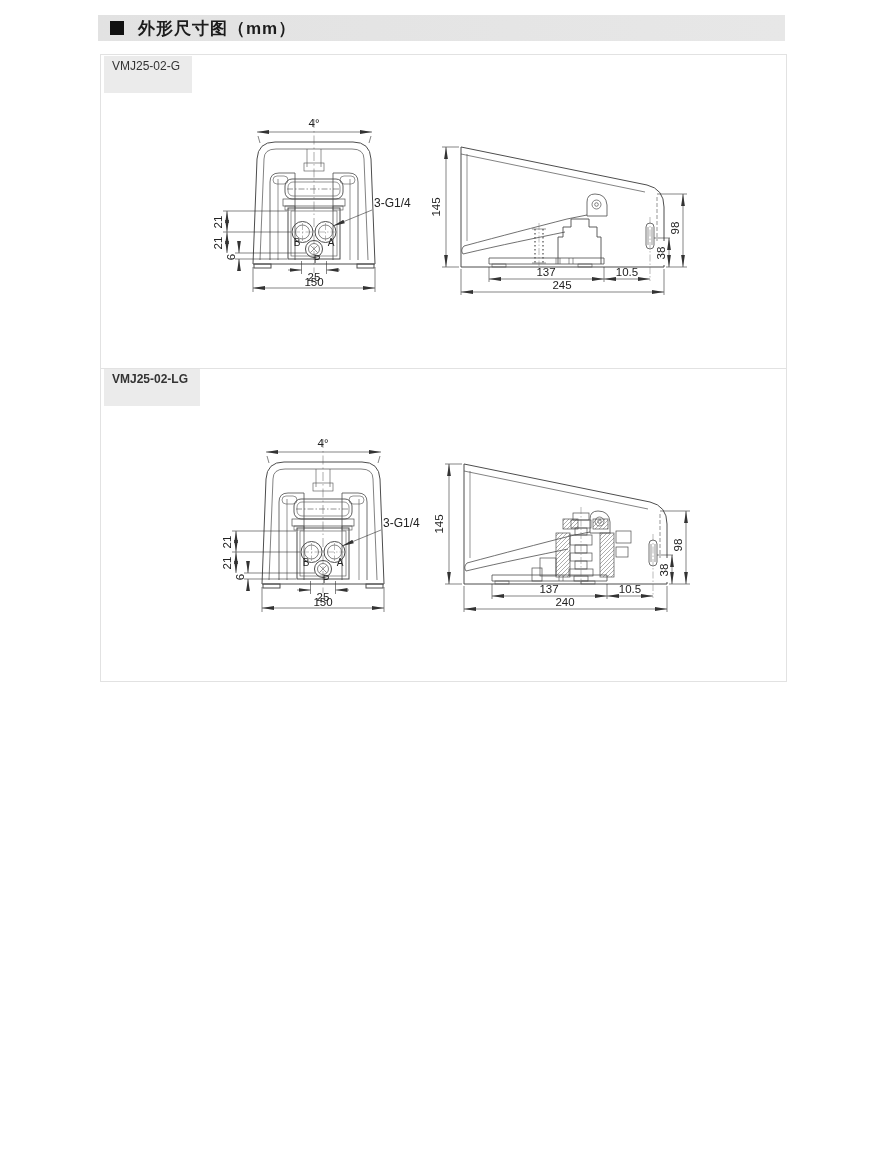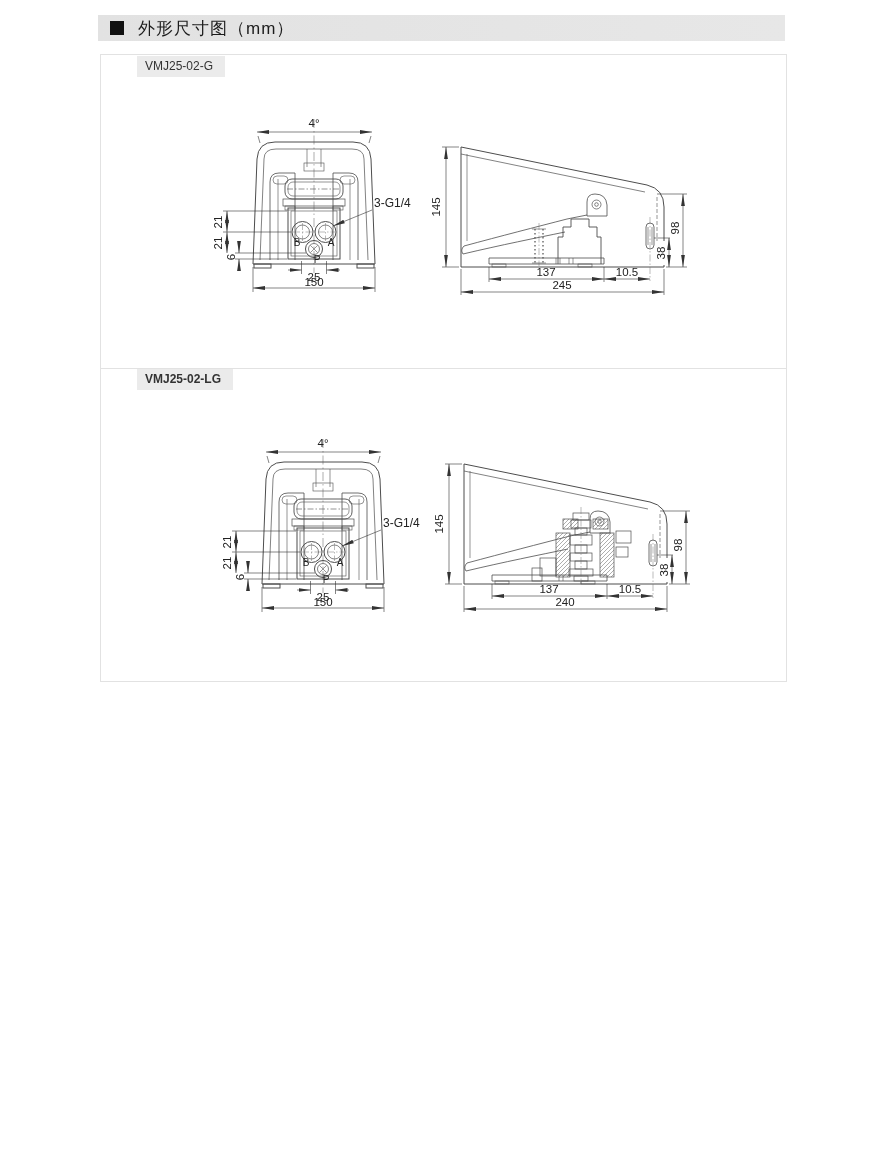--- a/index.html
+++ b/index.html
@@ -10,36 +10,35 @@
   }
   .header-bar{
     position:absolute;left:98px;top:15px;width:687px;height:26px;
     background:linear-gradient(to right,#e2e2e2,#e7e7e7);
     display:flex;align-items:center;
   }
   .header-bullet{
     width:14px;height:14px;background:#111;margin-left:12px;flex:0 0 auto;
   }
   .header-title{
-    margin-left:14px;font-size:17px;font-weight:normal;color:#1c1c1c;
+    margin-left:14px;font-size:17px;font-weight:bold;color:#1c1c1c;
     letter-spacing:1px;white-space:nowrap;
   }
   .panel{
     position:absolute;left:100px;top:54px;width:685px;height:626px;
     border:1px solid #e2e2e2;background:#fff;
   }
   .panel-divider{
     position:absolute;left:0;top:313px;width:100%;height:0;
     border-top:1px solid #e2e2e2;
   }
   .sec-tab{
     position:absolute;left:3px;height:21px;line-height:21px;
-    background:#ebebeb;color:#333;font-size:12px;padding:0 12px 0 8px;
+    background:#ebebeb;color:#333;font-size:12px;padding:0 12px 16px 8px;
     white-space:nowrap;
-    margin-left:33px;
   }
   .tab1{top:1px;}
   .tab2{top:314px;font-weight:bold;}
   .sec-svg{position:absolute;left:0;width:685px;height:313px;}
   .svg1{top:0;}
   .svg2{top:313px;}
   svg text{font-family:"Liberation Sans","DejaVu Sans",sans-serif;fill:#222;}
   .dim{font-size:11.5px;}
   .port{font-size:10px;}
   .thread{font-size:12px;}

